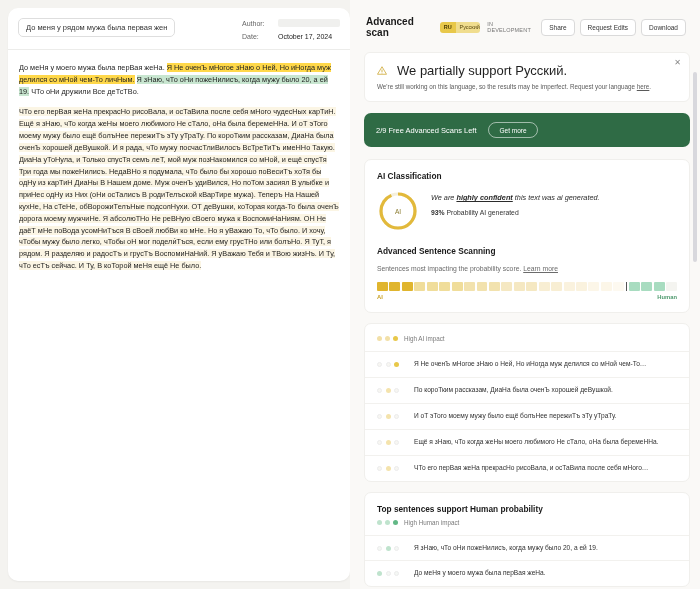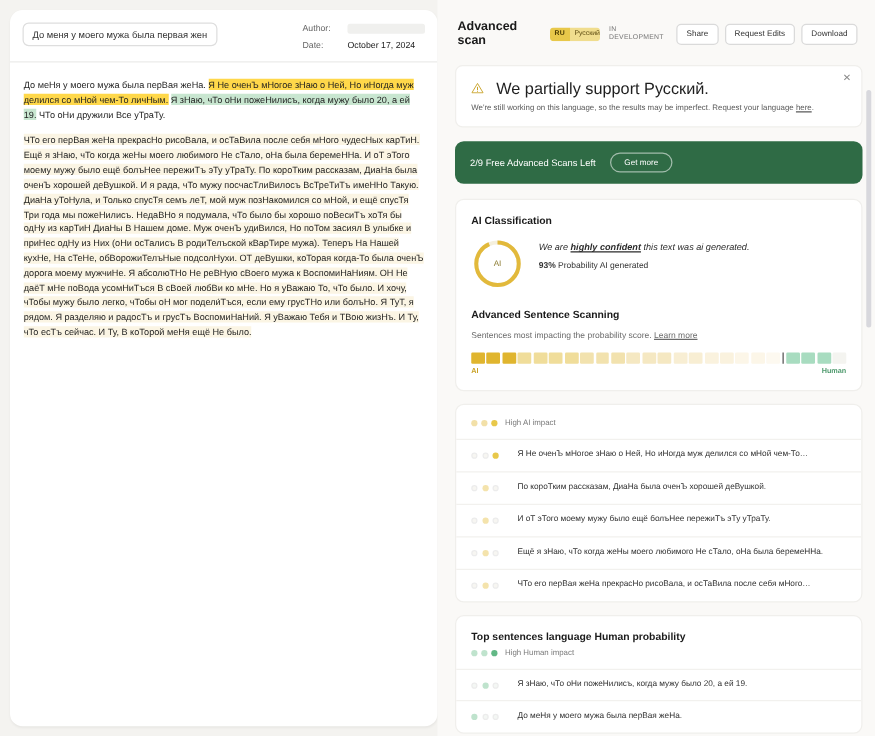--- a/index.html
+++ b/index.html
@@ -195,36 +195,36 @@
 </style>
 </head>
 <body>
 
 <div class="app">
 
   <div class="left-panel">
     <div class="doc-card">
 
       <div class="doc-header">
-        <div class="title-chip">До меня у моего мужа была первая жен</div>
+        <div class="title-chip">До меня у рядом мужа была первая жен</div>
         <div class="meta">
           <div class="meta-row">
             <span class="meta-label">Author:</span>
             <span class="meta-value redacted"></span>
           </div>
           <div class="meta-row">
             <span class="meta-label">Date:</span>
             <span class="meta-value">October 17, 2024</span>
           </div>
         </div>
       </div>
 
       <div class="doc-body">
         <div id="paragraphs">
-            <div class="para"><span>До меНя у моего мужа была перВая жеНа. </span><span class="hl-ai-strong">Я Не оченЪ мНогое зНаю о Ней, Но иНогда муж делился со мНой чем-То личНым.</span><span> </span><span class="hl-human">Я зНаю, чТо оНи пожеНилисъ, когда мужу было 20, а ей 19.</span><span> ЧТо оНи дружили Все уТраТу.</span></div>
+            <div class="para"><span>До меНя у моего мужа была перВая жеНа. </span><span class="hl-ai-strong">Я Не оченЪ мНогое зНаю о Ней, Но иНогда муж делился со мНой чем-То личНым.</span><span> </span><span class="hl-human">Я зНаю, чТо оНи пожеНилисъ, когда мужу было 20, а ей 19.</span><span> ЧТо оНи дружили Все деТсТВо.</span></div>
             <div class="para"><span class="hl-ai-light">ЧТо его перВая жеНа прекрасНо рисоВала, и осТаВила после себя мНого чудесНых карТиН. Ещё я зНаю, чТо когда жеНы моего любимого Не сТало, оНа была беремеННа. И оТ эТого моему мужу было ещё болъНее пережиТъ эТу уТраТу. По короТким рассказам, ДиаНа была оченЪ хорошей деВушкой. И я рада, чТо мужу посчасТлиВилосъ ВсТреТиТъ имеННо Такую. ДиаНа уТоНула, и Только спусТя семъ леТ, мой муж позНакомился со мНой, и ещё спусТя Три года мы пожеНилисъ. НедаВНо я подумала, чТо было бы хорошо поВесиТъ хоТя бы одНу из карТиН ДиаНы В Нашем доме. Муж оченЪ удиВился, Но поТом засиял В улыбке и приНес одНу из Них (оНи осТалисъ В родиТелъской кВарТире мужа). Теперъ На Нашей кухНе, На сТеНе, обВорожиТелъНые подсолНухи. ОТ деВушки, коТорая когда-То была оченЪ дорога моему мужчиНе. Я абсолюТНо Не реВНую сВоего мужа к ВоспомиНаНиям. ОН Не даёТ мНе поВода усомНиТъся В сВоей любВи ко мНе. Но я уВажаю То, чТо было. И хочу, чТобы мужу было легко, чТобы оН мог подели́Тъся, если ему грусТНо или болъНо. Я ТуТ, я рядом. Я разделяю и радосТъ и грусТъ ВоспомиНаНий. Я уВажаю Тебя и ТВою жизНъ. И Ту, чТо есТъ сейчас. И Ту, В коТорой меНя ещё Не было.</span></div>
           </div>
       </div>
 
     </div>
   </div>
 
   <div class="right-panel">
 
     <div class="scan-header">
@@ -374,21 +374,21 @@
                 <span class="dot" style="background: rgb(244, 227, 172);"></span>
                 <span class="dot" style="background: rgb(247, 246, 242); border: 1px solid rgb(236, 236, 236);"></span>
               </span>
               <span class="sentence-text">ЧТо его перВая жеНа прекрасНо рисоВала, и осТаВила после себя мНого…</span>
             </div>
           </div>
       </div>
 
       <div class="card">
         <div style="padding:11px 12px 7px 12px;">
-          <div class="section-title" style="margin-bottom:5px;">Top sentences language Human probability</div>
+          <div class="section-title" style="margin-bottom:5px;">Top sentences support Human probability</div>
           <div class="legend-row">
             <span class="dots" id="human-legend-dots">
                 <span class="dot" style="background: rgb(191, 227, 205);"></span>
                 <span class="dot" style="background: rgb(191, 227, 205);"></span>
                 <span class="dot" style="background: rgb(98, 184, 134);"></span>
               </span>
             <span class="legend-text">High Human impact</span>
           </div>
         </div>
         <div id="human-rows">

